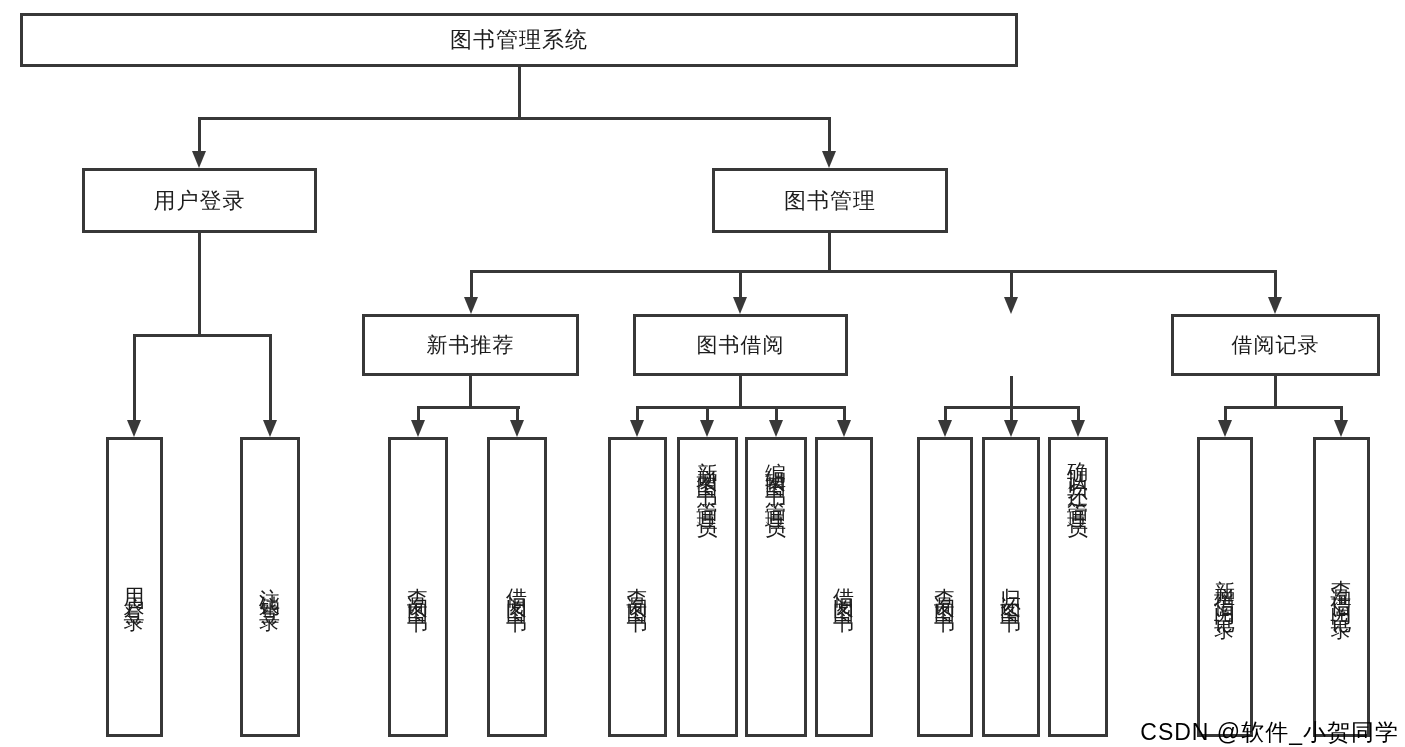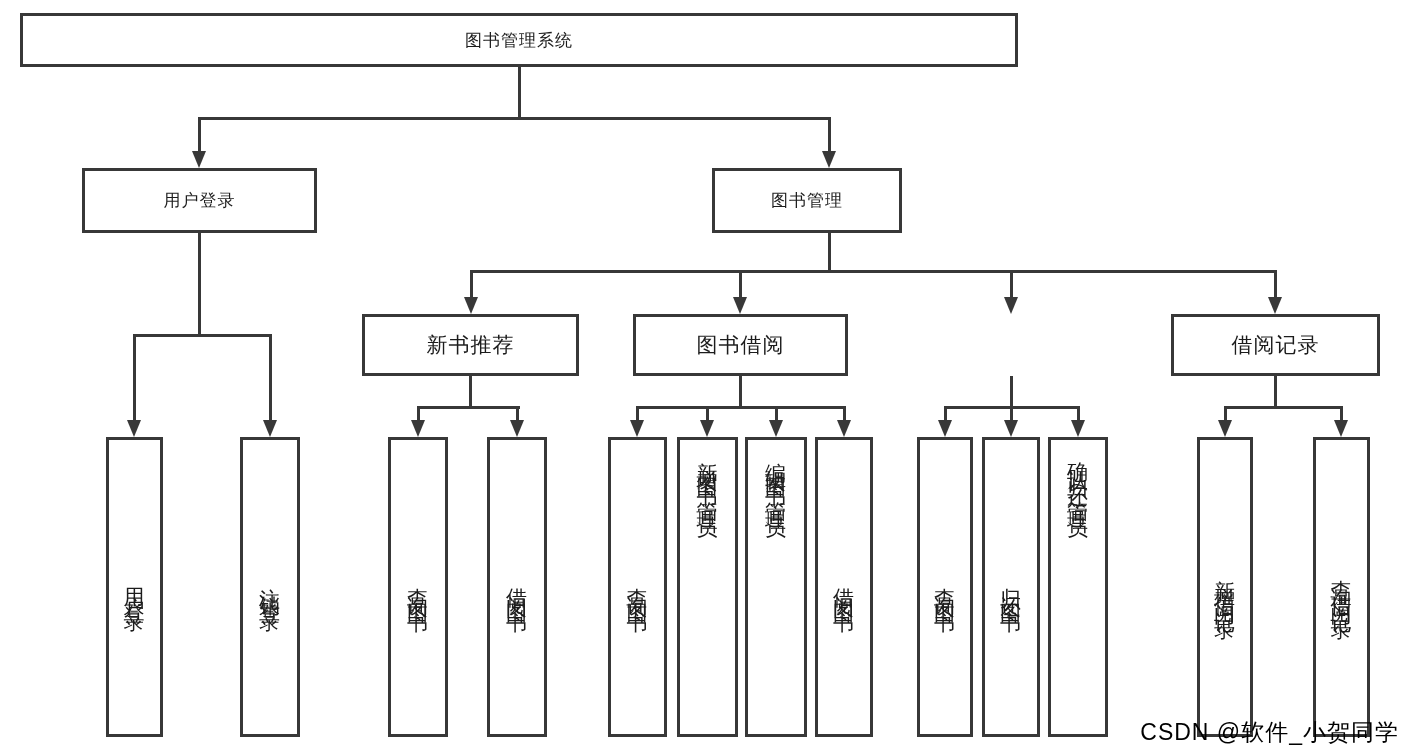--- a/index.html
+++ b/index.html
@@ -19,21 +19,21 @@
     position: absolute;
     box-sizing: border-box;
     border: 3px solid #383838;
     background: #ffffff;
     color: #1c1c1c;
     display: flex;
     align-items: center;
     justify-content: center;
     z-index: 2;
   }
-  .hbox { font-size: 17px; letter-spacing: 1px; }
+  .hbox { font-size: 22px; letter-spacing: 1px; }
   .lv1  { left: 20px; top: 13px; width: 998px; height: 54px; }
   .lv2  { top: 168px; height: 65px; }
   .lv3  { top: 314px; height: 62px; font-size: 21px; }
   .lv4  { top: 437px; height: 300px; }
   .vlabel {
     writing-mode: vertical-rl;
     text-orientation: mixed;
     font-size: 21px;
     letter-spacing: 8px;
     line-height: 1;
@@ -85,21 +85,21 @@
   <div class="vline" style="left:518px; top:67px; height:53px;"></div>
   <div class="hline" style="left:198px; top:117px; width:633px;"></div>
   <div class="vline" style="left:198px; top:117px; height:36px;"></div>
   <div class="ahead" style="left:192px; top:151px;"></div>
   <div class="vline" style="left:828px; top:117px; height:36px;"></div>
   <div class="ahead" style="left:822px; top:151px;"></div>
 
   <div class="box hbox lv2" style="left:82px; width:235px;">
     <span>用户登录</span>
   </div>
-  <div class="box hbox lv2" style="left:712px; width:190px;">
+  <div class="box hbox lv2" style="left:712px; width:236px;">
     <span>图书管理</span>
   </div>
 
   <div class="vline" style="left:198px; top:233px; height:104px;"></div>
   <div class="hline" style="left:133px; top:334px; width:139px;"></div>
   <div class="vline" style="left:133px; top:334px; height:88px;"></div>
   <div class="ahead" style="left:127px; top:420px;"></div>
   <div class="vline" style="left:269px; top:334px; height:88px;"></div>
   <div class="ahead" style="left:263px; top:420px;"></div>
 

